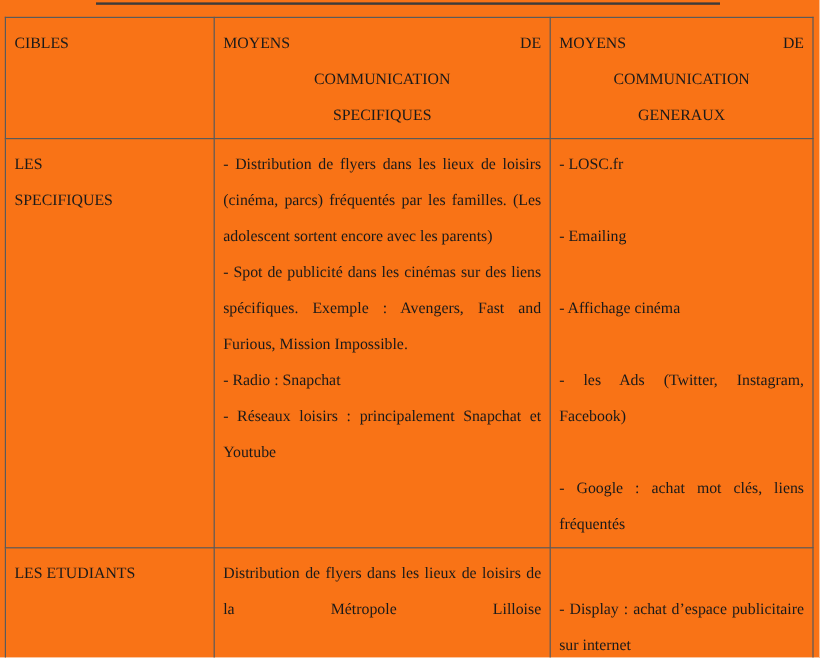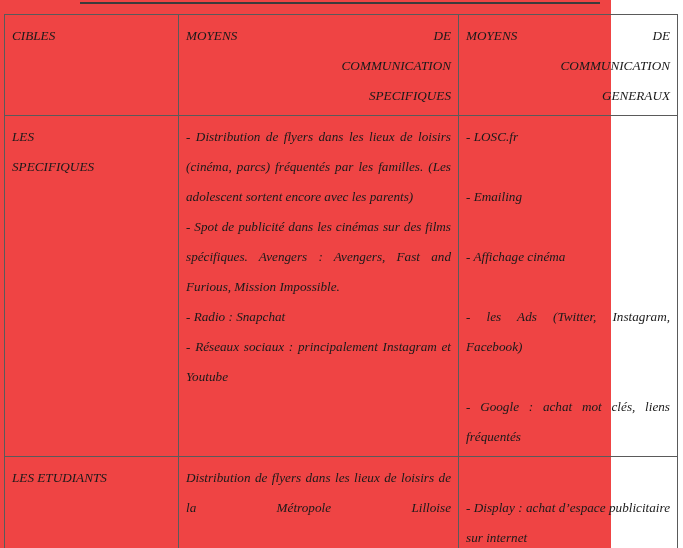--- a/index.html
+++ b/index.html
@@ -12,24 +12,23 @@
     width: 683px;
     height: 548px;
     overflow: hidden;
     font-family: "Liberation Serif", "DejaVu Serif", serif;
     color: #1a1a1a;
     -webkit-font-smoothing: antialiased;
   }
 
   .page {
     position: relative;
-    width: 611px;
+    width: 683px;
     height: 548px;
-    background: #ef4444;
-    font-style: italic;
+    background: #f97316;
   }
 
   
   .top-rule {
     position: absolute;
     left: 80px;
     top: 2px;
     width: 520px;
     height: 2px;
     background: #3d3b3b;
@@ -53,21 +52,21 @@
   }
 
   .col-cibles  { width: 174px; }
   .col-spec    { width: 280px; }
   .col-gen     { width: 219px; }
   .hdr-just {
     text-align: justify;
     text-align-last: justify;
   }
   .hdr-last {
-    text-align: right;
+    text-align: center;
   }
 
   .cell-p {
     margin: 0;
   }
   .just {
     text-align: justify;
     text-align-last: left;
     hyphens: none;
   }
@@ -120,23 +119,23 @@
         </td>
       </tr>
 
       <tr>
         <td>
           <p class="cell-p plain">LES</p>
           <p class="cell-p plain">SPECIFIQUES</p>
         </td>
         <td>
           <p class="cell-p just">- Distribution de flyers dans les lieux de loisirs (cinéma, parcs) fréquentés par les familles. (Les adolescent sortent encore avec les parents)</p>
-          <p class="cell-p just">- Spot de publicité dans les cinémas sur des films spécifiques. Avengers : Avengers, Fast and Furious, Mission Impossible.</p>
+          <p class="cell-p just">- Spot de publicité dans les cinémas sur des liens spécifiques. Exemple : Avengers, Fast and Furious, Mission Impossible.</p>
           <p class="cell-p plain">- Radio : Snapchat</p>
-          <p class="cell-p just">- Réseaux sociaux : principalement Instagram et Youtube</p>
+          <p class="cell-p just">- Réseaux loisirs : principalement Snapchat et Youtube</p>
         </td>
         <td>
           <p class="cell-p plain">- LOSC.fr</p>
           <p class="spacer"></p>
           <p class="cell-p plain">- Emailing</p>
           <p class="spacer"></p>
           <p class="cell-p plain">- Affichage cinéma</p>
           <p class="spacer"></p>
           <p class="cell-p just">- les Ads (Twitter, Instagram, Facebook)</p>
           <p class="spacer"></p>

